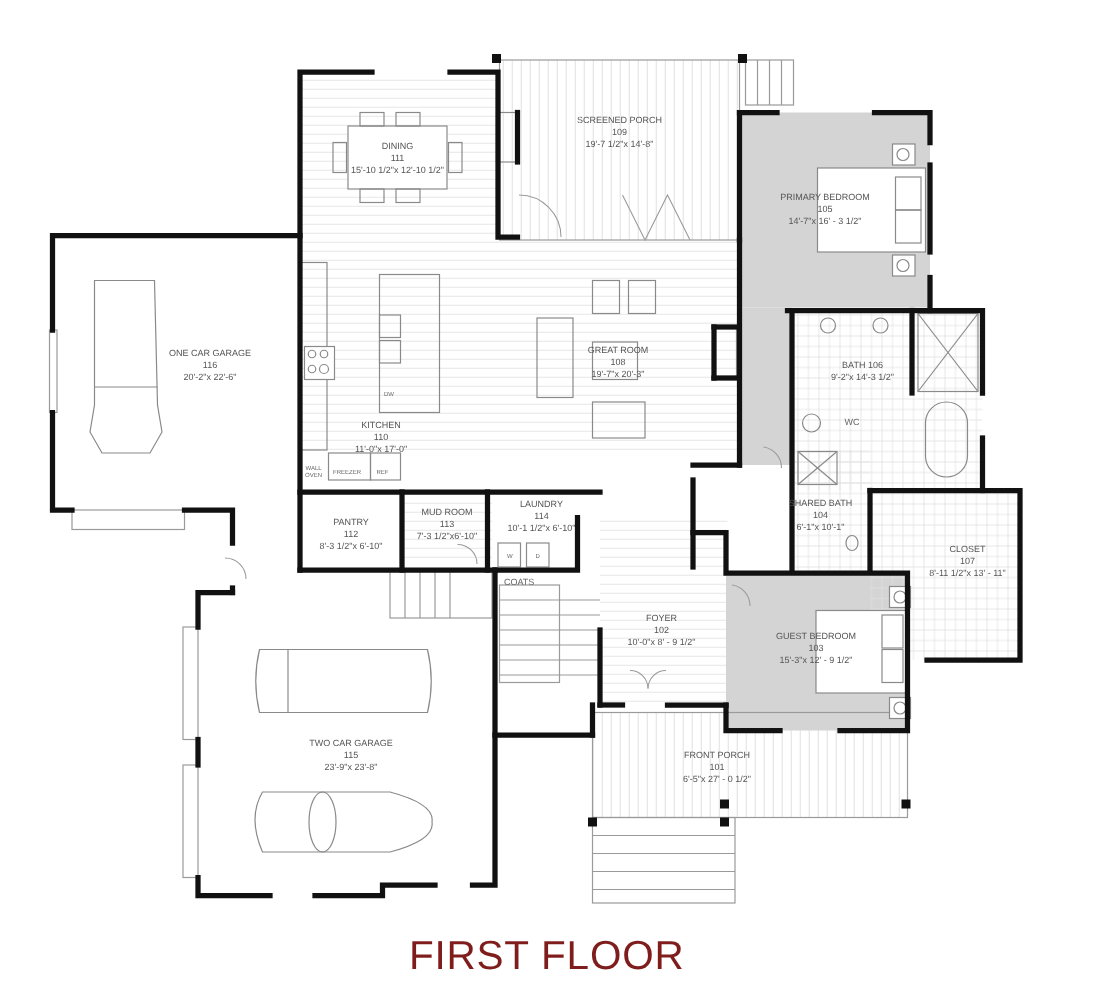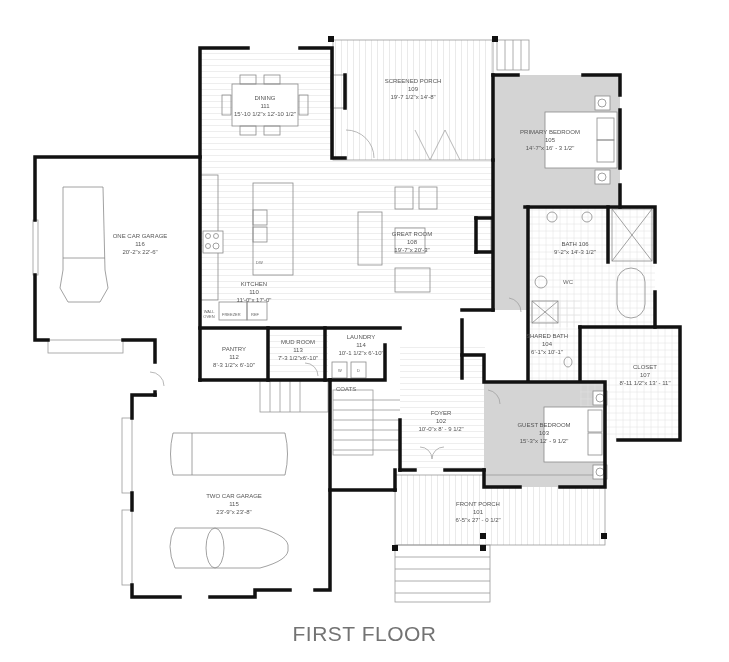--- a/index.html
+++ b/index.html
@@ -1,20 +1,20 @@
 <!DOCTYPE html>
 <html><head>
   <meta charset="utf-8">
   <style>
     html, body { margin: 0; padding: 0; background: #ffffff; }
     body { width: 729px; height: 662px; position: relative; overflow: hidden; font-family: "Liberation Sans", sans-serif; }
     #plan { position: absolute; left: 0; top: 0; width: 729px; height: 662px; }
     .room-label { position: absolute; text-align: center; color: #555; font-size: 6px; line-height: 8px; white-space: nowrap; transform: translateX(-50%); }
     .room-label span { display: block; }
-    .title { position: absolute; left: 0; top: 622px; width: 729px; text-align: center; font-size: 21px; color: #737373; letter-spacing: 0.5px; }
+    .title { position: absolute; left: 0; top: 622px; width: 729px; text-align: center; font-size: 27px; color: #7f1d1d; letter-spacing: 0.5px; }
     .tiny { position: absolute; font-size: 4px; color: #666; white-space: nowrap; }
   </style>
 </head>
 <body>
 
 <svg id="plan" viewBox="0 0 729 662" xmlns="http://www.w3.org/2000/svg">
   <defs>
     <pattern id="hlines" width="6" height="6" patternUnits="userSpaceOnUse">
       <line x1="0" y1="5.5" x2="6" y2="5.5" stroke="#e3e3e3" stroke-width="0.6"></line>
     </pattern>

